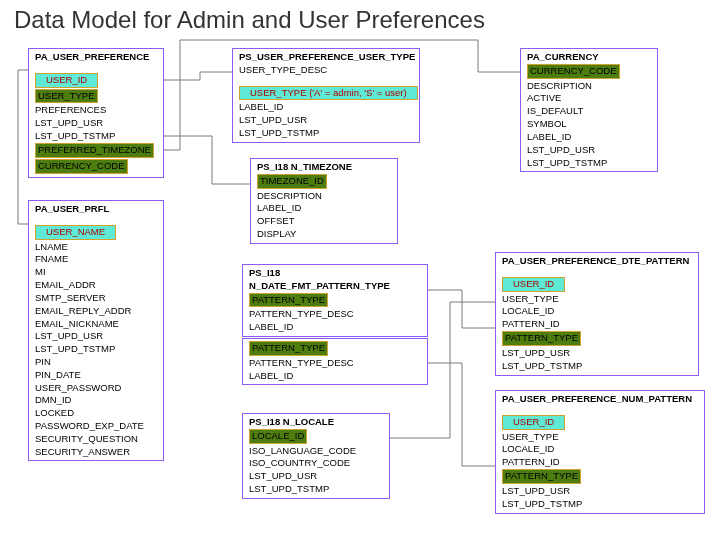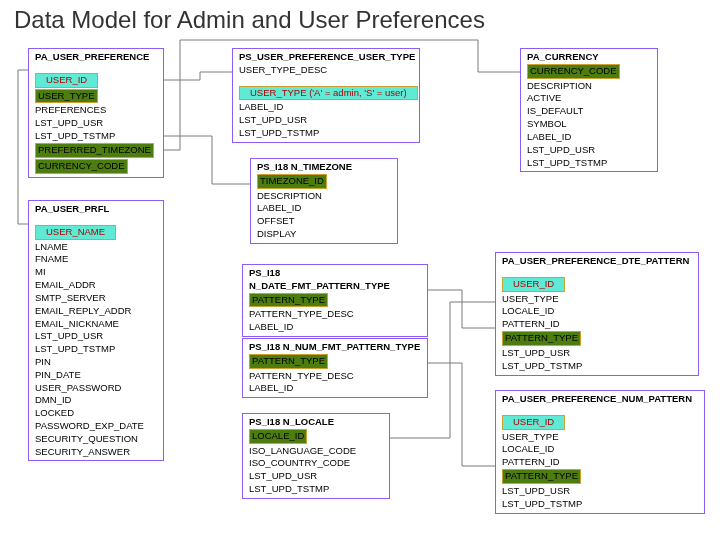--- a/index.html
+++ b/index.html
@@ -115,21 +115,20 @@
     <div class="field"><span>OFFSET</span></div>
     <div class="field"><span>DISPLAY</span></div>
   </div>
 <div class="entity" id="e-ps_i18n_date_fmt_pattern_type" style="top:264px; left:242px; width:186px;">
     <div class="name">PS_I18 N_DATE_FMT_PATTERN_TYPE</div>
     <div class="field"><span class="hl">PATTERN_TYPE</span></div>
     <div class="field"><span>PATTERN_TYPE_DESC</span></div>
     <div class="field"><span>LABEL_ID</span></div>
   </div>
 <div class="entity" id="e-ps_i18n_num_fmt_pattern_type" style="top:338px; left:242px; width:186px;">
-    <div class="name">PS_I18 N_NUM_FMT_PATTERN_TYPE</div>
     <div class="field"><span class="hl">PATTERN_TYPE</span></div>
     <div class="field"><span>PATTERN_TYPE_DESC</span></div>
     <div class="field"><span>LABEL_ID</span></div>
   </div>
 <div class="entity" id="e-ps_i18n_locale" style="top:413px; left:242px; width:148px;">
     <div class="name">PS_I18 N_LOCALE</div>
     <div class="field"><span class="hl">LOCALE_ID</span></div>
     <div class="field"><span>ISO_LANGUAGE_CODE</span></div>
     <div class="field"><span>ISO_COUNTRY_CODE</span></div>
     <div class="field"><span>LST_UPD_USR</span></div>

